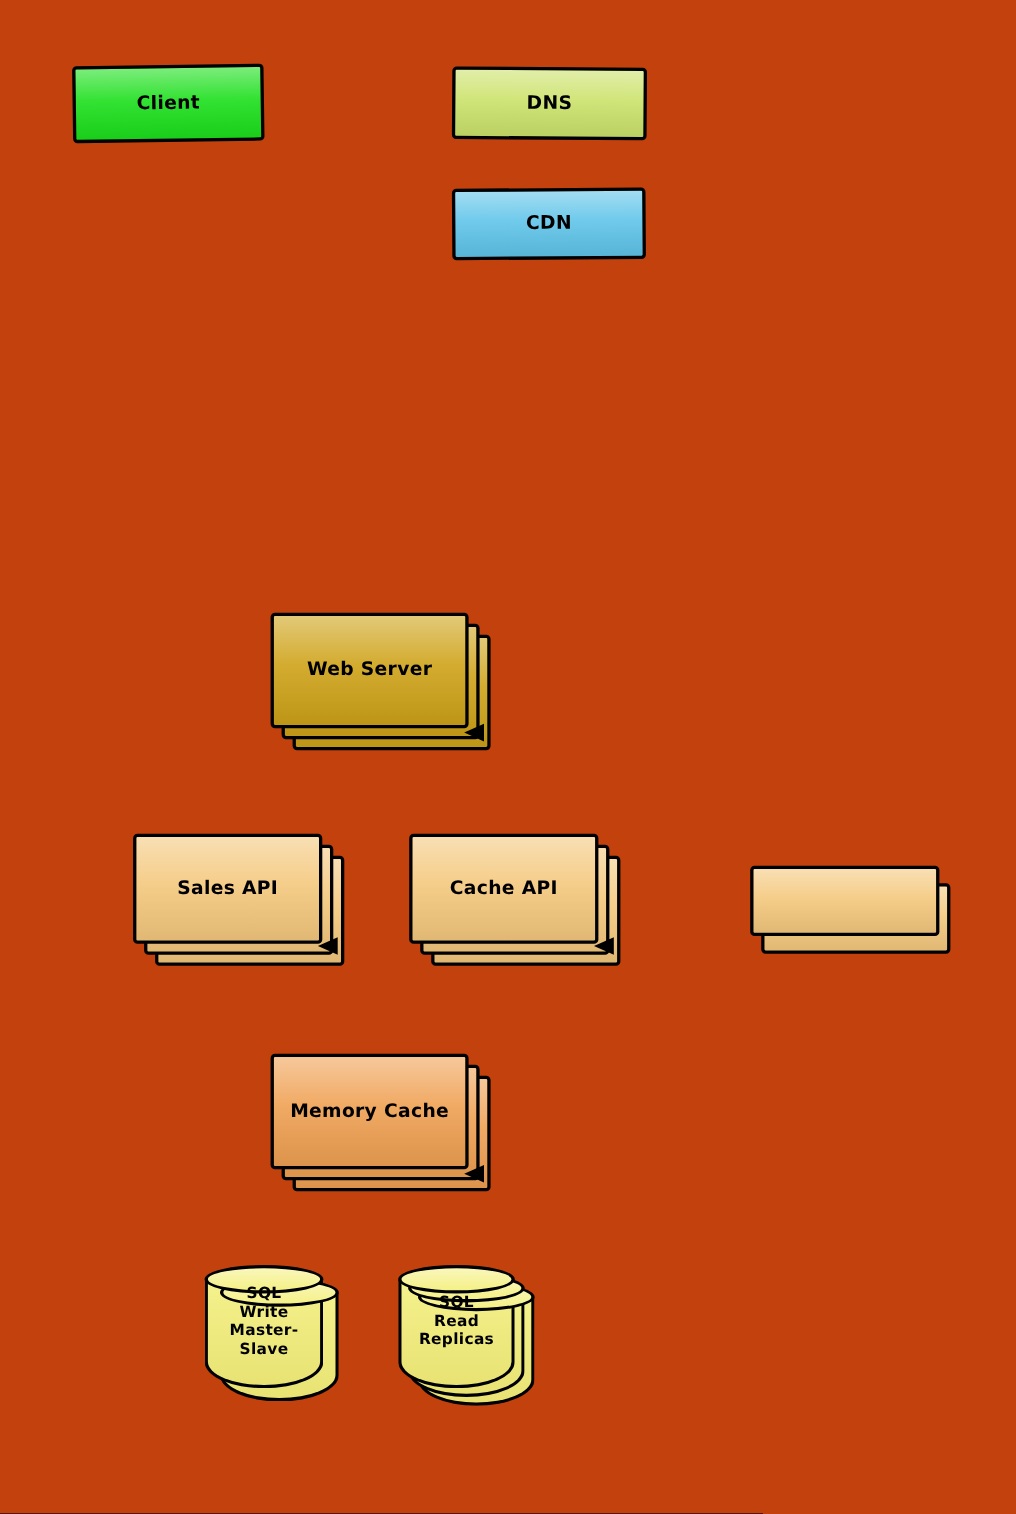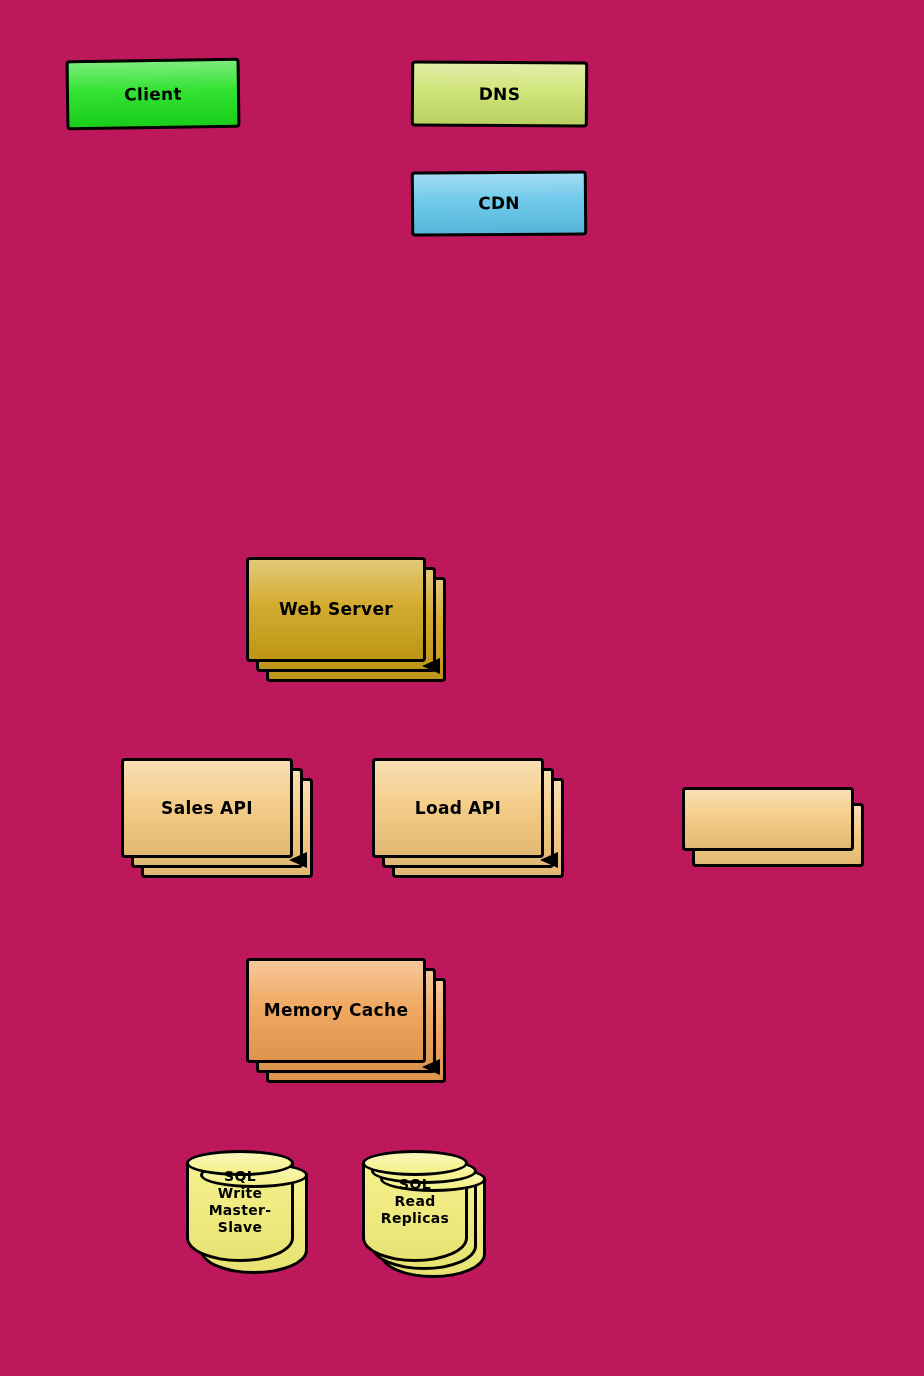--- a/index.html
+++ b/index.html
@@ -1,18 +1,18 @@
 <!DOCTYPE html>
 <html><head>
 <meta charset="utf-8">
 <style>
   *{box-sizing:border-box;margin:0;padding:0}
   html,body{background:#000}
   .canvas{
-    position:relative;width:924px;height:1376px;background:#be185d;overflow:hidden;
+    position:relative;width:924px;height:1376px;background:#c2410c;overflow:hidden;
     font-family:"DejaVu Sans","Liberation Sans",sans-serif;
   }
   .box,.stack,.cyl-stack{position:absolute}
   .box,.layer{
     border:3px solid #000;border-radius:4px;
     background:linear-gradient(180deg,rgba(255,255,255,.42) 0%,rgba(255,255,255,.10) 45%,rgba(0,0,0,.08) 100%),var(--c,#ccc);
     display:flex;align-items:center;justify-content:center;
   }
   .layer{position:absolute}
   .label{
@@ -72,21 +72,21 @@
     <div class="layer front" style="left:0px;top:0px;width:172px;height:100px">
       <span class="label">Sales API</span>
     </div>
     <div class="arrowhead" style="left:168px;top:94px"></div>
   </div>
 
   <div class="stack" style="left: 372px; top: 758px; width: 194px; height: 122px; --c: #F4C87D;">
     <div class="layer" style="left:20px;top:20px;width:172px;height:100px"></div>
     <div class="layer" style="left:10px;top:10px;width:172px;height:100px"></div>
     <div class="layer front" style="left:0px;top:0px;width:172px;height:100px">
-      <span class="label">Load API</span>
+      <span class="label">Cache API</span>
     </div>
     <div class="arrowhead" style="left:168px;top:94px"></div>
   </div>
 
   <div class="stack" style="left: 672px; top: 771px; width: 194px; height: 98px; --c: #F4C87D;">
     <div class="layer" style="left:20px;top:32px;width:172px;height:64px"></div>
     <div class="layer" style="left:10px;top:16px;width:172px;height:64px"></div>
   </div>
 
   <div class="stack" style="left: 246px; top: 958px; width: 202px; height: 127px; text-decoration: underline; --c: #EFA052;">

